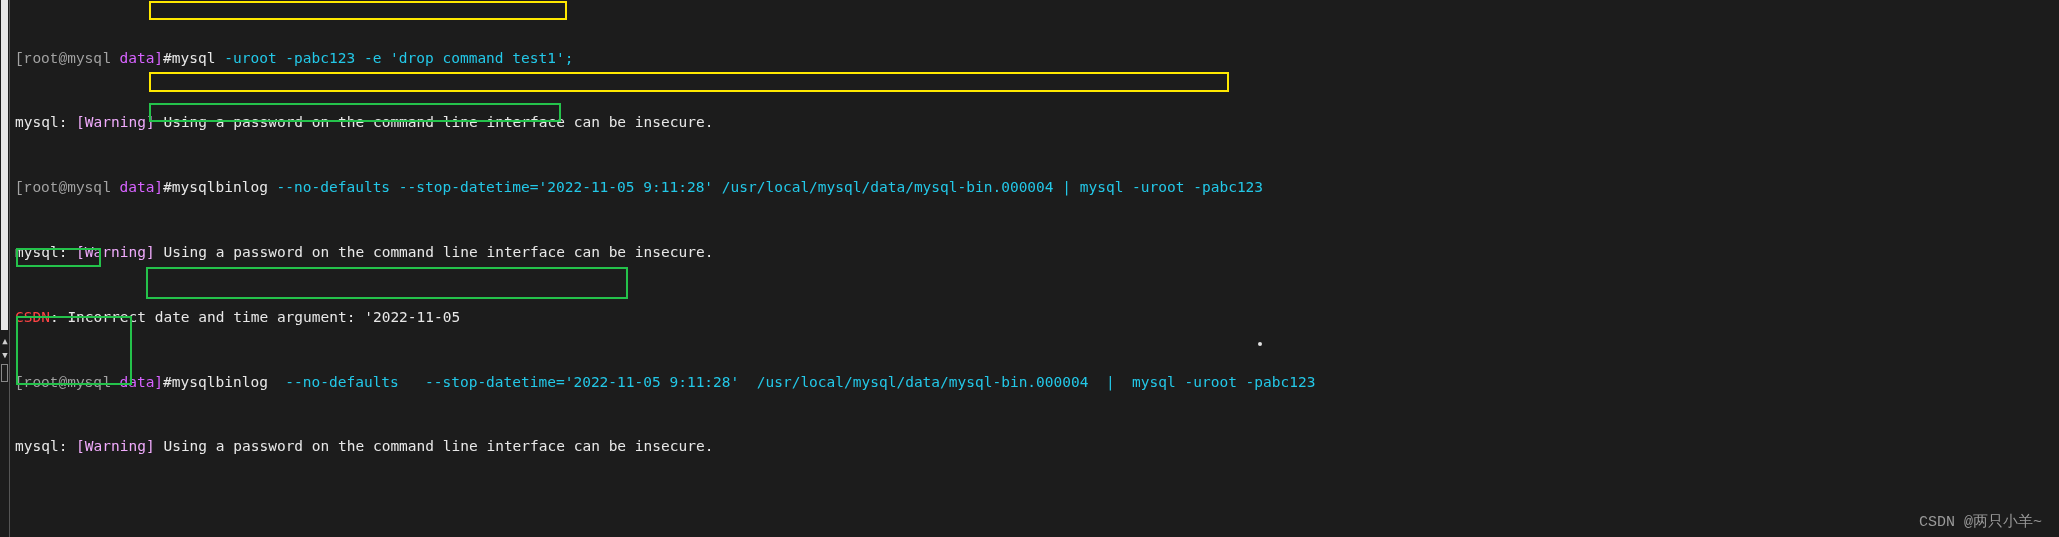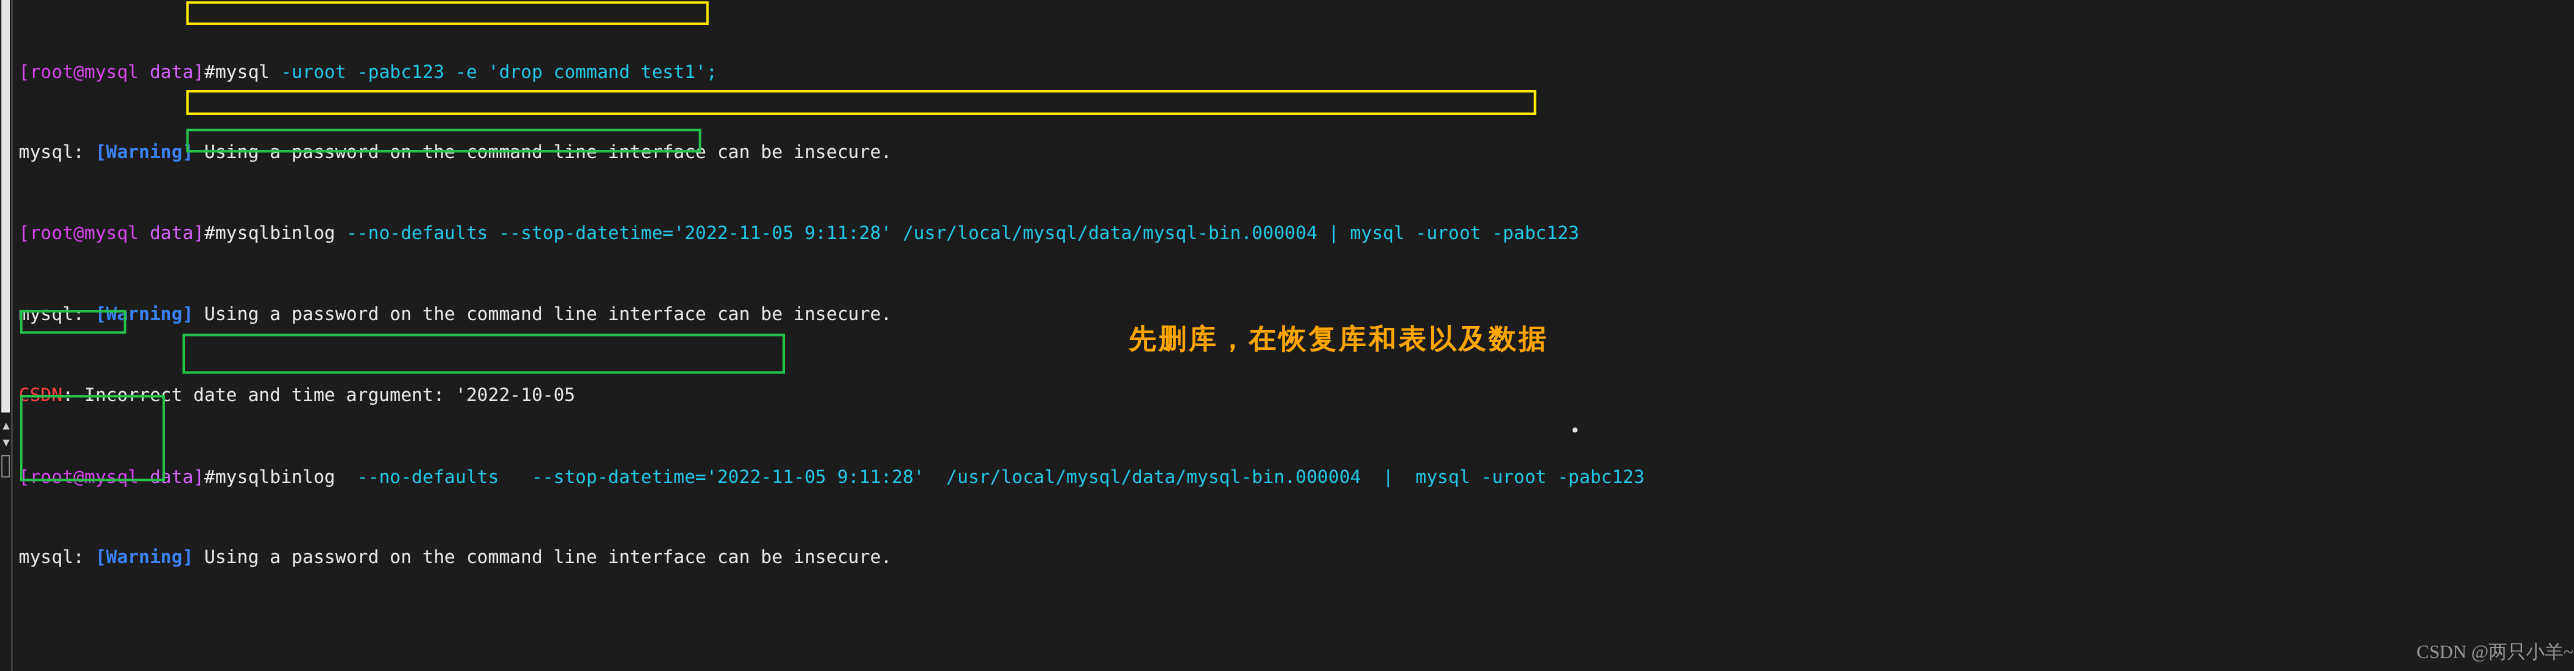--- a/index.html
+++ b/index.html
@@ -41,24 +41,24 @@
     position:absolute;
     left:15px;top:1px;
     white-space:pre;
     font-size:14.5px;
     line-height:16.2px;
     letter-spacing:0px;
   }
   .ln{height:16.2px;white-space:pre;}
 
   .w{color:#e8e8e8;}          
-  .host{color:#d946ef;}       
+  .host{color:#a3a3a3;font-family:Liberation Mono, monospace;}       
   .dir{color:#d763ff;text-align:right;}        
   .opt{color:#23c8e8;}        
-  .warn{color:#3b82f6;font-weight:bold;}       
+  .warn{color:#f0abfc;}       
   .err{color:#ff4444;}
 
   
   .box{position:absolute;box-sizing:border-box;pointer-events:none;}
   .box.yellow{border:2.5px solid #ffe800;}
   .box.green{border:2.5px solid #24c24b;}
 
   .cn-note{
     position:absolute;
     color:#ffa500;
@@ -66,23 +66,23 @@
     font-size:22px;
     font-weight:700;
     letter-spacing:2px;
     white-space:pre;
   }
   .dot{
     position:absolute;width:4px;height:4px;background:#e0e0e0;border-radius:50%;
   }
   .watermark{
     position:absolute;
-    right:0;bottom:6px;
+    right:17px;bottom:6px;
     color:#9a9a9a;
-    font-family:Liberation Serif, serif;
+    font-family:Liberation Mono, monospace;
     font-size:15px;
     white-space:pre;
   }
 </style>
 </head>
 <body>
 
 <div id="term">
 
   <div class="gutter">
@@ -95,21 +95,21 @@
   <div class="lines">
 
     <div class="ln"><span class="host">[root@mysql</span><span class="dir"> data]</span><span class="w">#</span><span class="w">mysql</span><span class="opt"> -uroot -pabc123 -e 'drop command test1';</span></div>
 
     <div class="ln"><span class="w">mysql: </span><span class="warn">[Warning]</span><span class="w"> Using a password on the command line interface can be insecure.</span></div>
 
     <div class="ln"><span class="host">[root@mysql</span><span class="dir"> data]</span><span class="w">#</span><span class="w">mysqlbinlog</span><span class="opt"> --no-defaults --stop-datetime='2022-11-05 9:11:28' /usr/local/mysql/data/mysql-bin.000004 | mysql -uroot -pabc123</span></div>
 
     <div class="ln"><span class="w">mysql: </span><span class="warn">[Warning]</span><span class="w"> Using a password on the command line interface can be insecure.</span></div>
 
-    <div class="ln"><span class="err">CSDN</span><span class="w">: Incorrect date and time argument: '2022-10-05</span></div>
+    <div class="ln"><span class="err">CSDN</span><span class="w">: Incorrect date and time argument: '2022-11-05</span></div>
 
     <div class="ln"><span class="host">[root@mysql</span><span class="dir"> data]</span><span class="w">#</span><span class="w">mysqlbinlog</span><span class="opt">  --no-defaults   --stop-datetime='2022-11-05 9:11:28'  /usr/local/mysql/data/mysql-bin.000004  |  mysql -uroot -pabc123</span></div>
 
     <div class="ln"><span class="w">mysql: </span><span class="warn">[Warning]</span><span class="w"> Using a password on the command line interface can be insecure.</span></div>
 
 
     
 
     
     
@@ -142,19 +142,18 @@
   <div class="box yellow" style="left:149px;top:72px;width:1080px;height:20px;"></div>
 
   <div class="box green" style="left:149px;top:103px;width:412px;height:19px;"></div>
 
   <div class="box green" style="left:16px;top:248px;width:85px;height:19px;"></div>
 
   <div class="box green" style="left:146px;top:267px;width:482px;height:32px;"></div>
 
   <div class="box green" style="left:16px;top:316px;width:116px;height:69px;"></div>
 
-  <div class="cn-note" style="left:903px;top:256px;">先删库，在恢复库和表以及数据</div>
 
   <div class="dot" style="left:1258px;top:342px;"></div>
 
   <div class="watermark">CSDN @两只小羊~</div>
 
 </div>
 
 </body></html>

